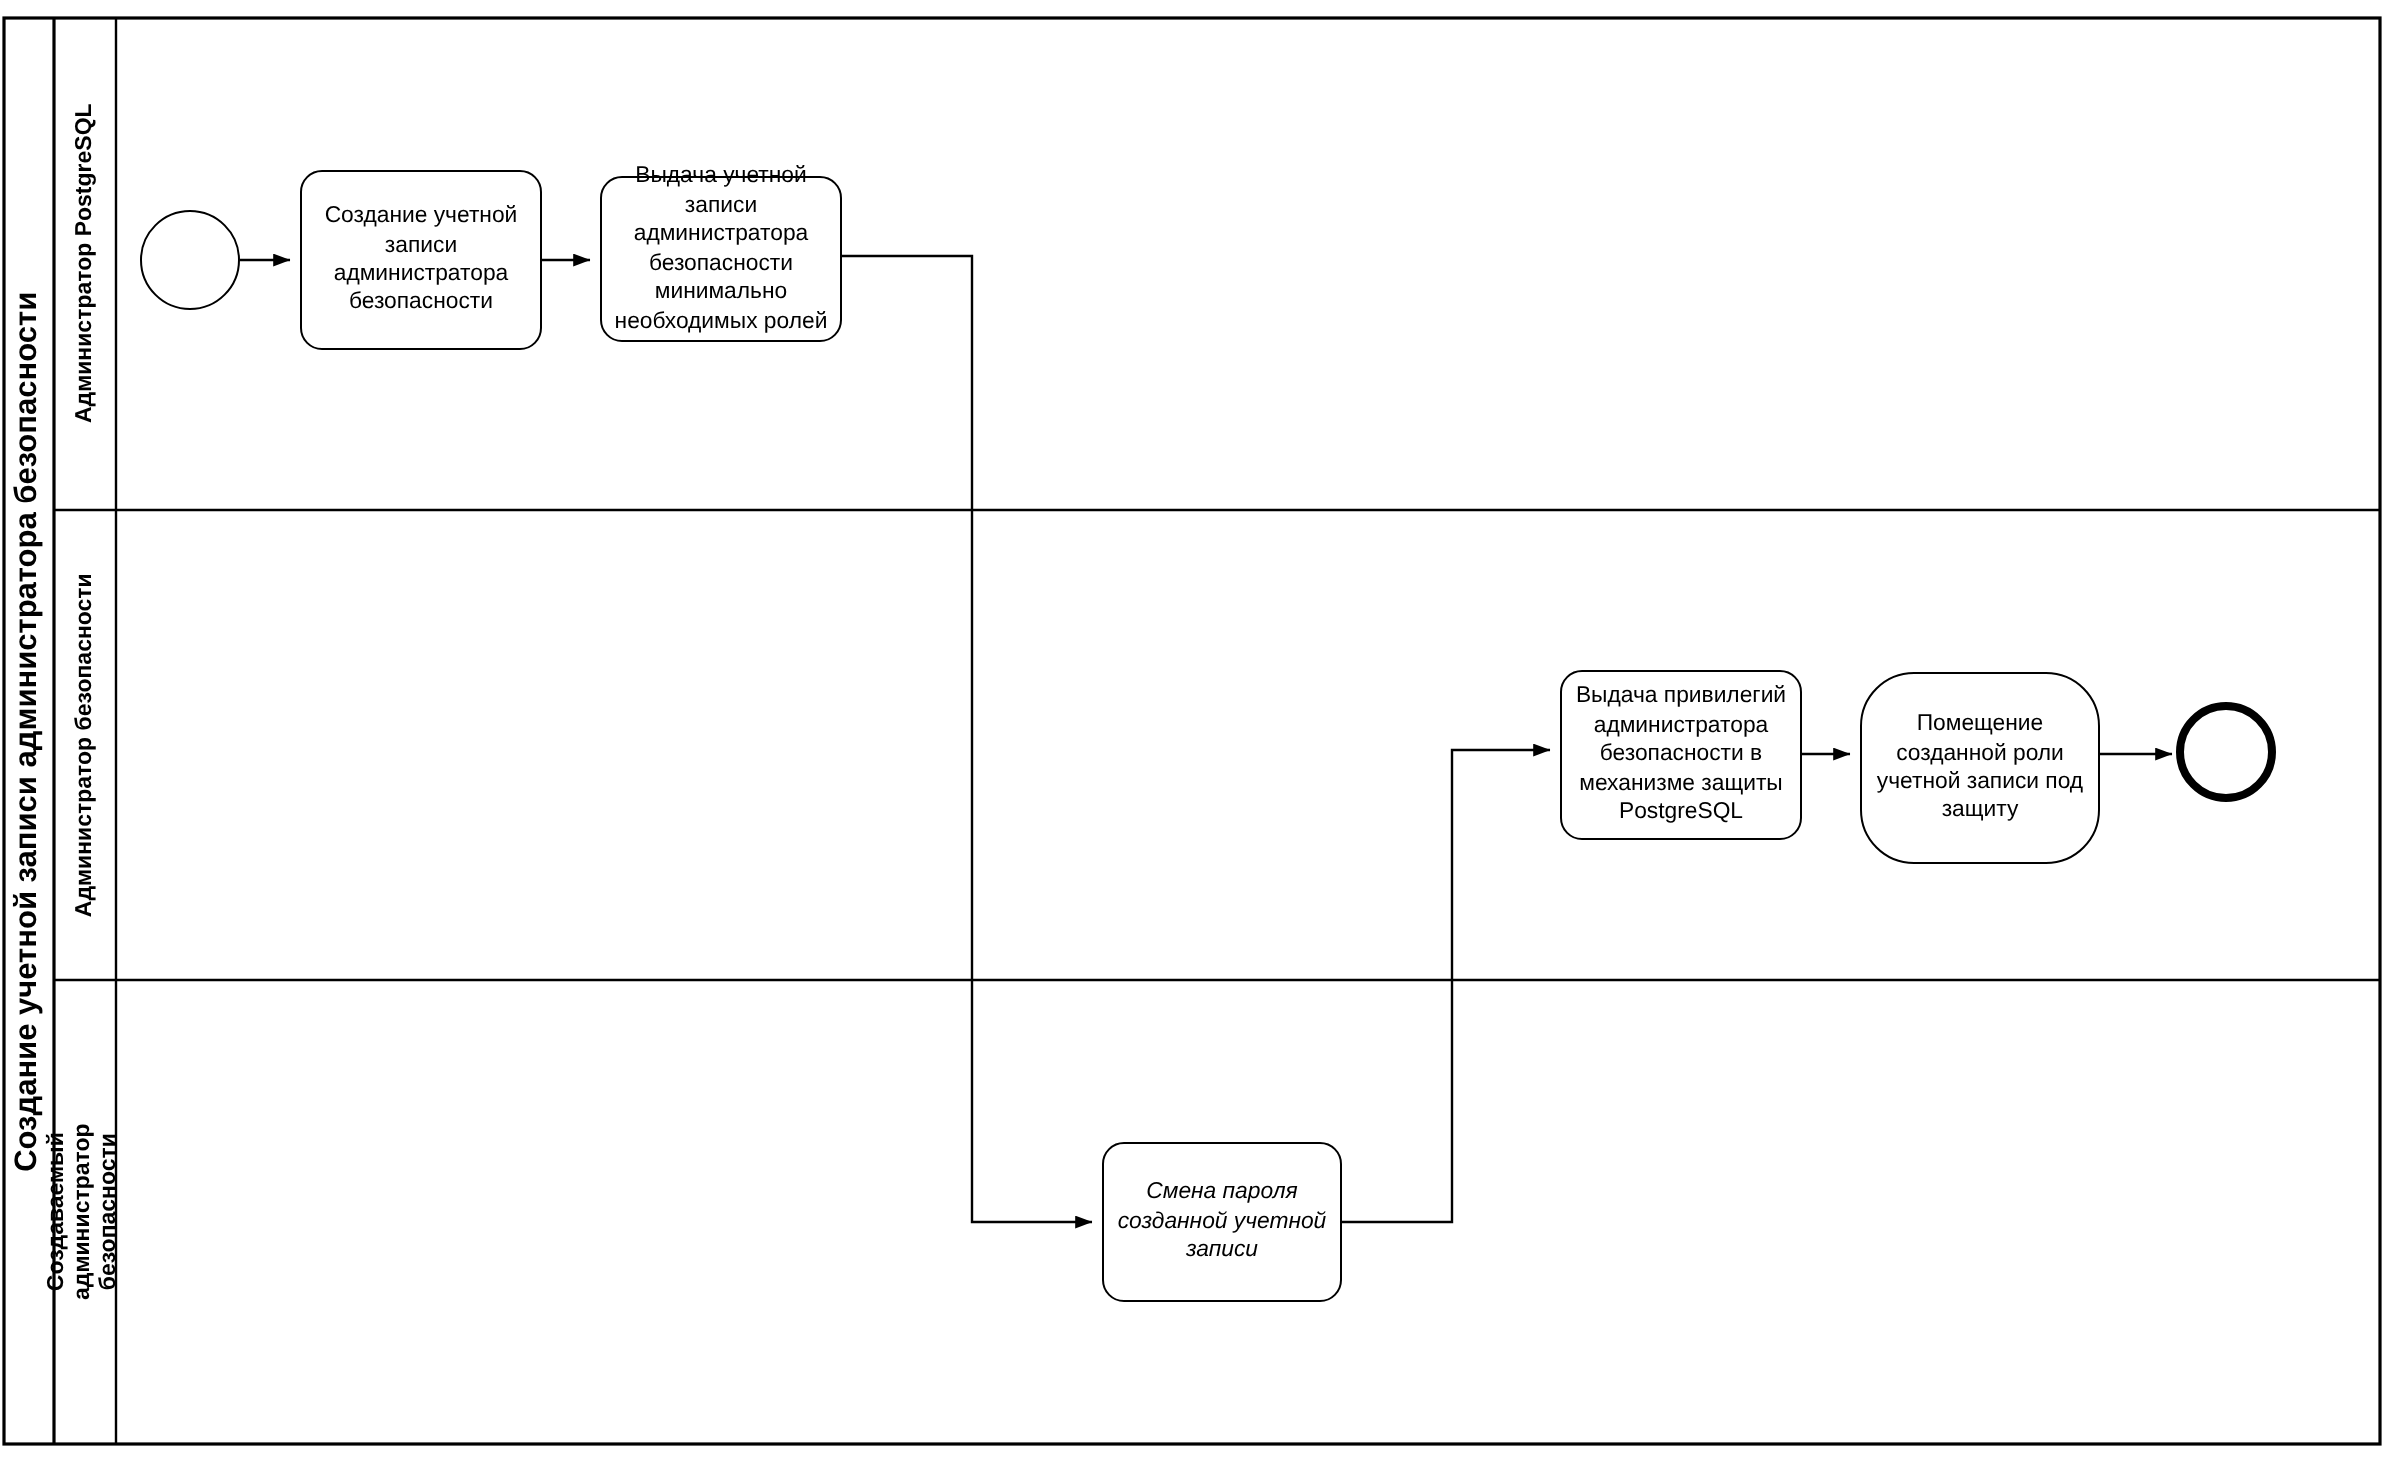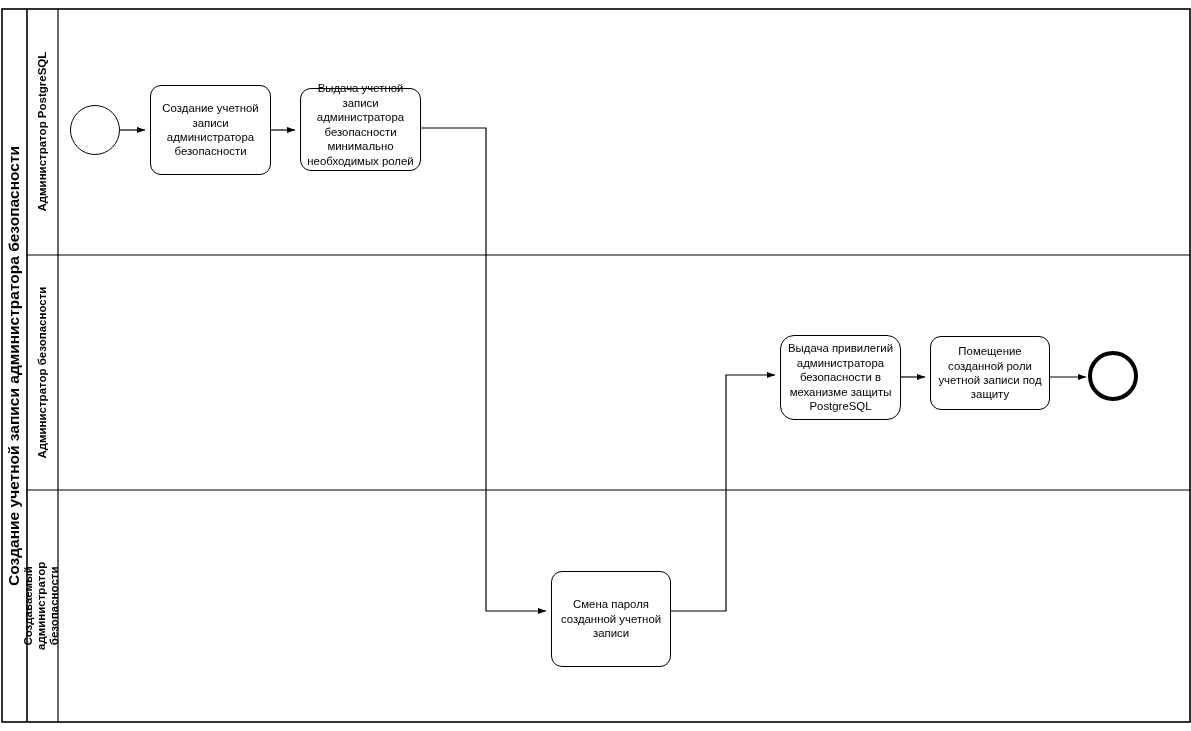--- a/index.html
+++ b/index.html
@@ -120,27 +120,27 @@
       </div>
     </div>
 
   <div id="shapes">
       <div class="task" style="left: 150px; top: 85px; width: 121px; height: 90px;">
         <span class="label">Создание учетной записи администратора безопасности</span>
       </div>
       <div class="task overflow" style="left: 300px; top: 88px; width: 121px; height: 83px;">
         <span class="label">Выдача учетной записи администратора безопасности минимально необходимых ролей</span>
       </div>
-      <div class="task" style="left: 780px; top: 335px; width: 121px; height: 85px; border-radius: 14px;">
+      <div class="task" style="left: 780px; top: 335px; width: 121px; height: 85px;">
         <span class="label">Выдача привилегий администратора безопасности в механизме защиты PostgreSQL</span>
       </div>
-      <div class="task" style="left: 930px; top: 336px; width: 120px; height: 74px;">
+      <div class="task" style="left: 930px; top: 336px; width: 120px; height: 96px; border-radius: 27px;">
         <span class="label">Помещение созданной роли учетной записи под защиту</span>
       </div>
-      <div class="task" style="left: 551px; top: 571px; width: 120px; height: 96px;">
+      <div class="task" style="left: 551px; top: 571px; width: 120px; height: 80px; font-style: italic;">
         <span class="label">Смена пароля созданной учетной записи</span>
       </div>
       <div class="event start" style="left: 70px; top: 105px; width: 50px; height: 50px;"></div>
       <div class="event end" style="left: 1088px; top: 351px; width: 50px; height: 50px;"></div>
     </div>
 
   <svg class="layer" id="flow-layer" viewBox="0 0 1191 731" xmlns="http://www.w3.org/2000/svg">
     <defs>
       <marker id="arrowhead" markerWidth="9" markerHeight="9" refX="8.4" refY="3.2" orient="auto" markerUnits="userSpaceOnUse">
         <path d="M0,0 L8.6,3.2 L0,6.4 z" fill="#000000"></path>

